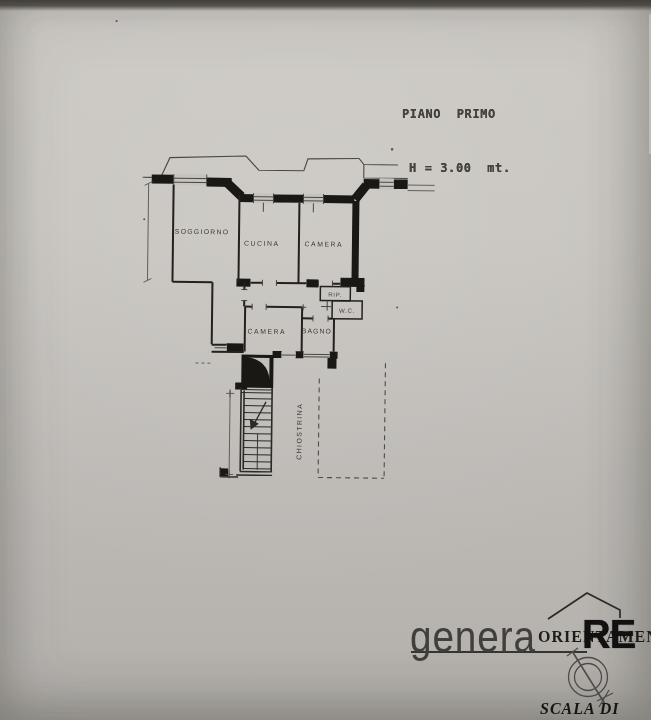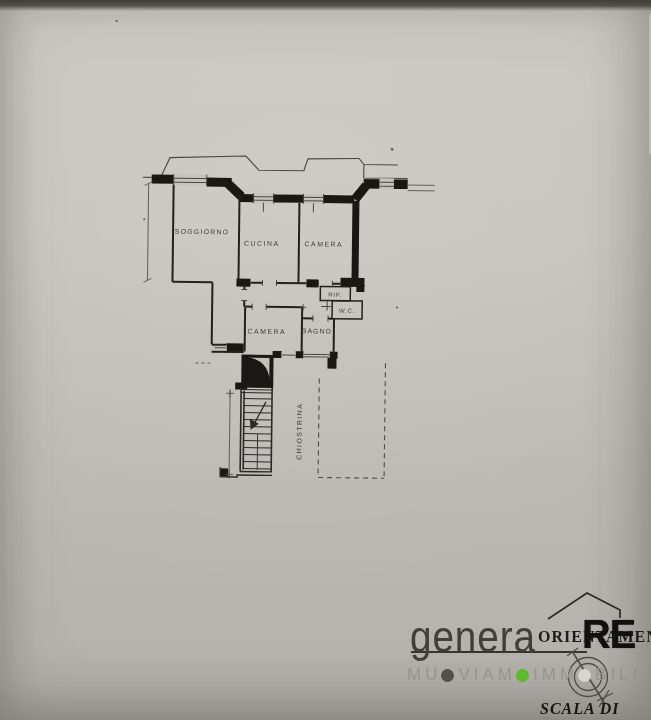--- a/index.html
+++ b/index.html
@@ -171,45 +171,40 @@
         <text x="323" y="246" font-size="6.8" letter-spacing="1.6">CAMERA</text>
         <text x="267" y="334" font-size="6.8" letter-spacing="1.6">CAMERA</text>
         <text x="317" y="333" font-size="6.8" letter-spacing="1.1">BAGNO</text>
         <text x="335" y="296" font-size="6" letter-spacing="0.8">RIP.</text>
         <text x="347" y="312" font-size="6" letter-spacing="0.8">W.C.</text>
         <text x="301" y="433" font-size="6.8" letter-spacing="1.5" transform="rotate(-90 301 431)">CHIOSTRINA</text>
       </g>
     </g>
   </svg>
 
+  <div class="title">
+    <div>PIANO  PRIMO</div>
+    <div class="l2">H = 3.00  mt.</div>
+  </div>
 
   <div class="wm-orient">ORIENTAMENTO</div>
   <div class="wm-genera">genera</div>
   <div class="wm-re">RE</div>
   <div class="wm-rule"></div>
 
   <svg class="decor" viewBox="0 0 651 720">
     <g fill="none" stroke="#2a2925" stroke-width="1.7">
       <path d="M548,619 L587,593 L620,610 L620,618"></path>
     </g>
     <g fill="none" stroke="#4e4c48" stroke-width="1.3">
       <circle cx="588" cy="677" r="19.5"></circle>
       <circle cx="588" cy="677" r="13.5"></circle>
       <path d="M572,651 L605,704" stroke-width="1.6"></path>
       <path d="M567,656 L578,648"></path>
       <path d="M597,701 L613,693 M599,707 L609,690"></path>
     </g>
   </svg>
 
-  <div class="brand-row">
-    <span class="seg">MU</span>
-    <span class="dot" style="background:#504f4b;"></span>
-    <span class="seg">VIAM</span>
-    <span class="dot" style="background:#5fb82e;"></span>
-    <span class="seg">IMM</span>
-    <span class="dot" style="background:#d7d6d2;"></span>
-    <span class="seg">BILI</span>
-  </div>
 
   <div class="wm-scale">SCALA DI 1:200</div>
 
   <div class="vignette"></div>
 </div>
 
 </body></html>

